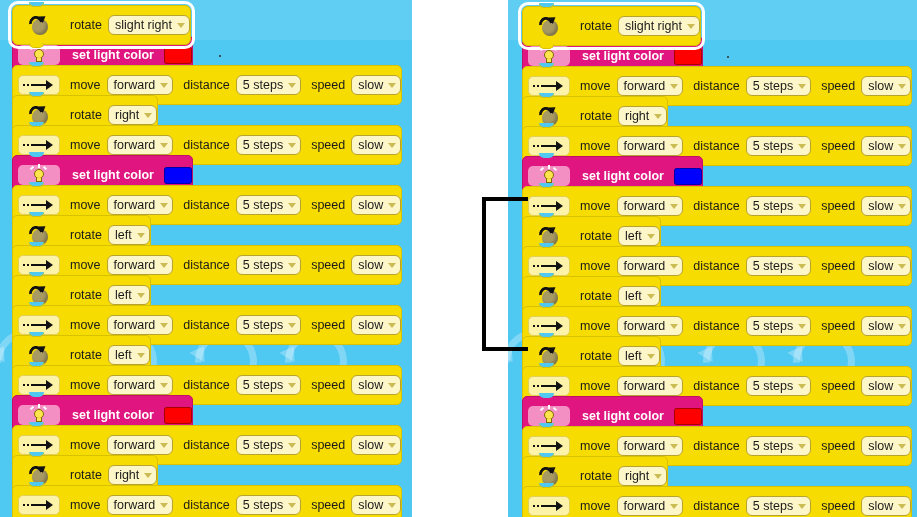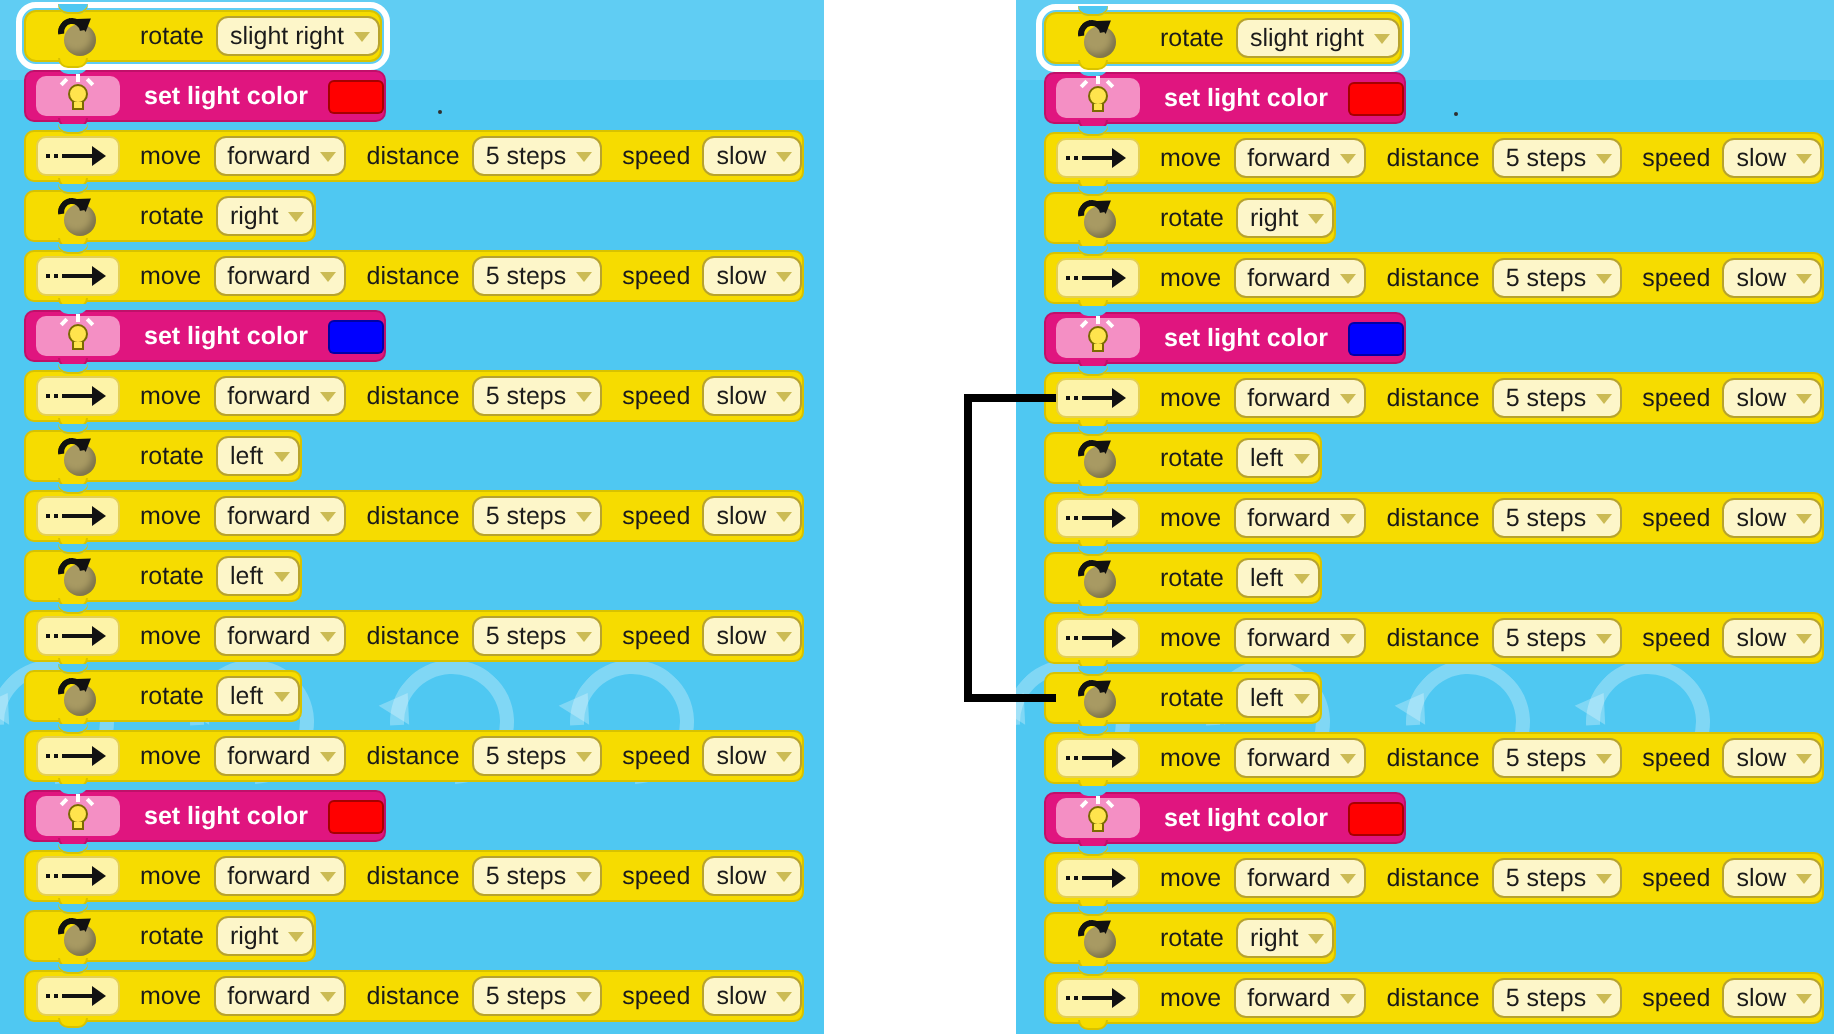--- a/index.html
+++ b/index.html
@@ -19,21 +19,21 @@
   .wm { position:absolute; border:7px solid rgba(255,255,255,0.28); border-radius:50%;
         border-bottom-color:transparent; transform:rotate(42deg); pointer-events:none; }
   .wm::after { content:""; position:absolute; width:0;height:0;
         border-left:9px solid transparent; border-right:9px solid transparent;
         border-bottom:13px solid rgba(255,255,255,0.28);
         left:-10px; top:28px; transform:rotate(-10deg); }
   .bgsheen { position:absolute; pointer-events:none; background:rgba(255,255,255,0.10); }
 
   
   .blk {
-    position:absolute; height:26px; display:flex; align-items:center;
+    position:absolute; height:40px; display:flex; align-items:center;
     border-radius:5px; white-space:nowrap;
   }
   .blk .notch-t, .blk .notch-b { position:absolute; width:15px; height:5px; left:16px; }
   .blk .notch-t { top:-4px; border-radius:0 0 7px 7px; }
   .blk .notch-b { bottom:-4px; border-radius:0 0 7px 7px; }
 
   .blk.motion { background:#f6dc00; border:1px solid #d8c200; }
   .blk.motion .notch-t { background:#4fc8f2; border-radius:0 0 8px 8px;
       box-shadow: inset 0 -1px 0 #d8c200; }
   .blk.motion .notch-b { background:#f6dc00; border:1px solid #d8c200; border-top:none; }

